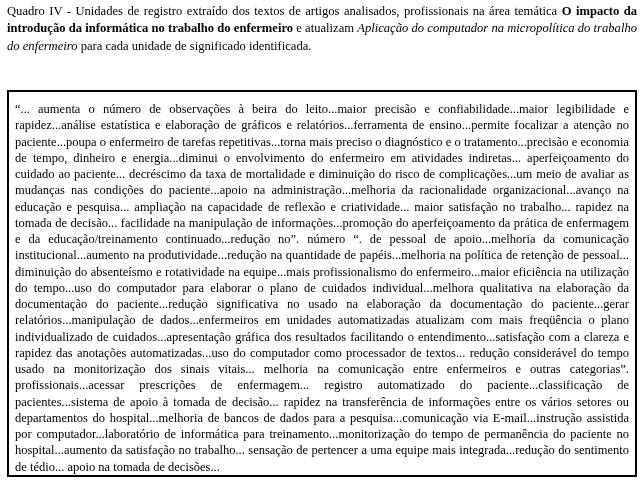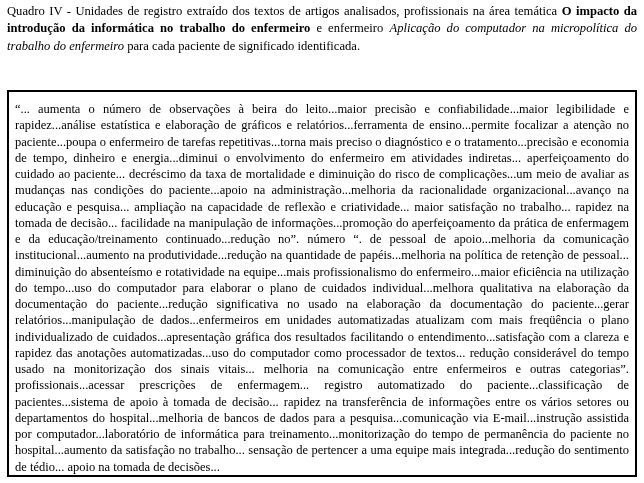--- a/index.html
+++ b/index.html
@@ -45,18 +45,18 @@
     margin: 0;
     font-size: 12.5px;
     line-height: 16.25px;
     text-align: justify;
   }
 </style>
 </head>
 <body>
 
 <div class="page">
-  <p class="caption"><span>Quadro IV - Unidades de registro extraído dos textos de artigos analisados, profissionais na área temática </span><b>O impacto da introdução da informática no trabalho do enfermeiro</b><span> e enfermeiro </span><i>Aplicação do computador na micropolítica do trabalho do enfermeiro</i><span> para cada paciente de significado identificada.</span></p>
+  <p class="caption"><span>Quadro IV - Unidades de registro extraído dos textos de artigos analisados, profissionais na área temática </span><b>O impacto da introdução da informática no trabalho do enfermeiro</b><span> e atualizam </span><i>Aplicação do computador na micropolítica do trabalho do enfermeiro</i><span> para cada unidade de significado identificada.</span></p>
 
   <div class="quote-box">
     <p class="quote-text">“... aumenta o número de observações à beira do leito...maior precisão e confiabilidade...maior legibilidade e rapidez...análise estatística e elaboração de gráficos e relatórios...ferramenta de ensino...permite focalizar a atenção no paciente...poupa o enfermeiro de tarefas repetitivas...torna mais preciso o diagnóstico e o tratamento...precisão e economia de tempo, dinheiro e energia...diminui o envolvimento do enfermeiro em atividades indiretas... aperfeiçoamento do cuidado ao paciente... decréscimo da taxa de mortalidade e diminuição do risco de complicações...um meio de avaliar as mudanças nas condições do paciente...apoio na administração...melhoria da racionalidade organizacional...avanço na educação e pesquisa... ampliação na capacidade de reflexão e criatividade... maior satisfação no trabalho... rapidez na tomada de decisão... facilidade na manipulação de informações...promoção do aperfeiçoamento da prática de enfermagem e da educação/treinamento continuado...redução no”. número “. de pessoal de apoio...melhoria da comunicação institucional...aumento na produtividade...redução na quantidade de papéis...melhoria na política de retenção de pessoal... diminuição do absenteísmo e rotatividade na equipe...mais profissionalismo do enfermeiro...maior eficiência na utilização do tempo...uso do computador para elaborar o plano de cuidados individual...melhora qualitativa na elaboração da documentação do paciente...redução significativa no usado na elaboração da documentação do paciente...gerar relatórios...manipulação de dados...enfermeiros em unidades automatizadas atualizam com mais freqüência o plano individualizado de cuidados...apresentação gráfica dos resultados facilitando o entendimento...satisfação com a clareza e rapidez das anotações automatizadas...uso do computador como processador de textos... redução considerável do tempo usado na monitorização dos sinais vitais... melhoria na comunicação entre enfermeiros e outras categorias”. profissionais...acessar prescrições de enfermagem... registro automatizado do paciente...classificação de pacientes...sistema de apoio à tomada de decisão... rapidez na transferência de informações entre os vários setores ou departamentos do hospital...melhoria de bancos de dados para a pesquisa...comunicação via E-mail...instrução assistida por computador...laboratório de informática para treinamento...monitorização do tempo de permanência do paciente no hospital...aumento da satisfação no trabalho... sensação de pertencer a uma equipe mais integrada...redução do sentimento de tédio... apoio na tomada de decisões...</p>
   </div>
 </div>
 
 </body></html>

